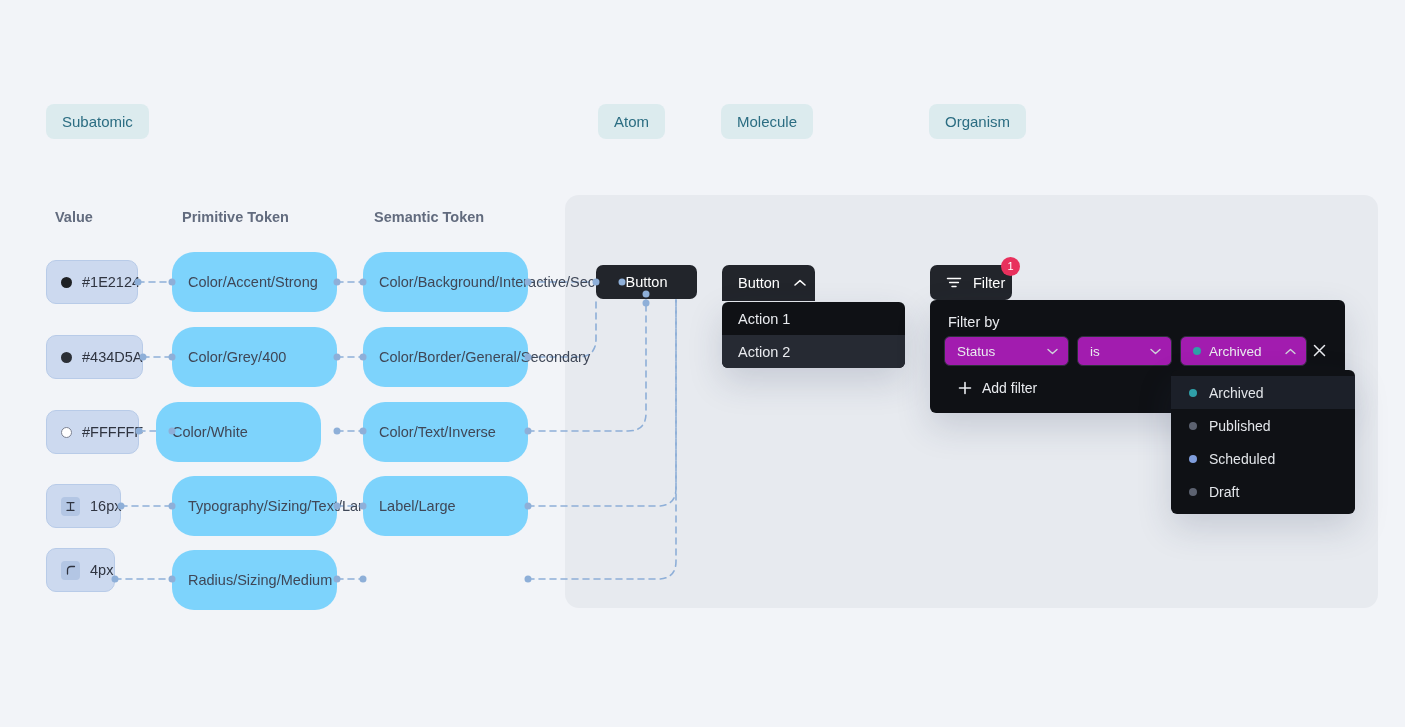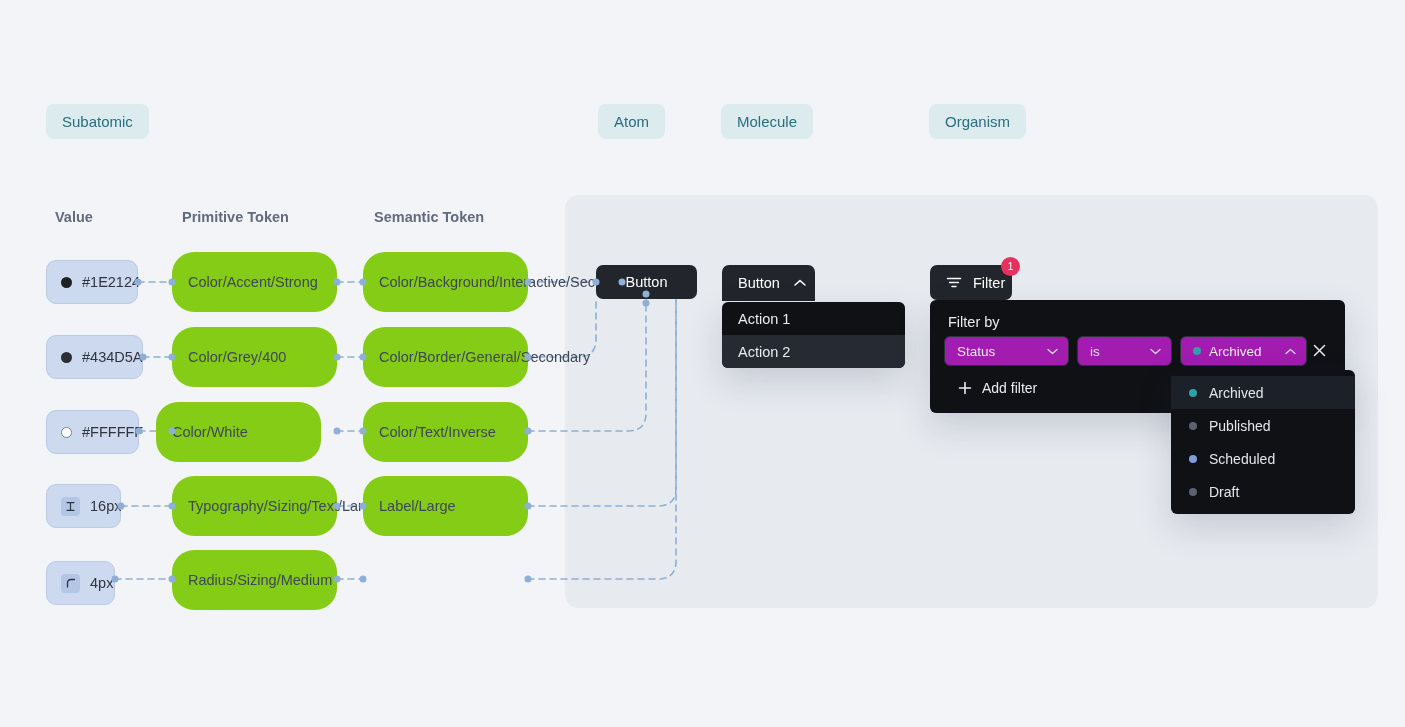--- a/index.html
+++ b/index.html
@@ -80,21 +80,21 @@
     border-radius: 4px;
     display: flex; align-items: center; justify-content: center;
     flex: 0 0 auto;
   }
 
   
   .token-chip {
     position: absolute;
     display: flex;
     align-items: center;
-    background: #84cc16;
+    background: #7dd3fc;
     border-radius: 22px;
     padding: 0 16px;
     font-size: 14.5px;
     color: #3f4757;
     line-height: 1.38;
   }
 
   
   .wdot {
     position: absolute;
@@ -283,21 +283,21 @@
 
     <div class="val-chip" style="left:46px; top:484px; width:75px;">
       <span class="mini-icon">
         <svg width="11" height="11" viewBox="0 0 11 11" stroke="#2f3440" stroke-width="1.2" stroke-linecap="round">
           <path d="M2,1.6 H9 M2,9.4 H9 M5.5,1.6 V9.4"></path>
         </svg>
       </span>
       <span>16px</span>
     </div>
 
-    <div class="val-chip" style="left:46px; top:561px; width:69px;">
+    <div class="val-chip" style="left:46px; top:548px; width:69px;">
       <span class="mini-icon">
         <svg width="12" height="12" viewBox="0 0 12 12" fill="none" stroke="#2f3440" stroke-width="1.3" stroke-linecap="round">
           <path d="M2.5,10 V6 Q2.5,2.5 6,2.5 H9.5"></path>
         </svg>
       </span>
       <span>4px</span>
     </div>
 
     <div class="token-chip" style="left:172px; top:252px; width:165px; height:60px;">
       <span>Color/Accent/Strong</span>

